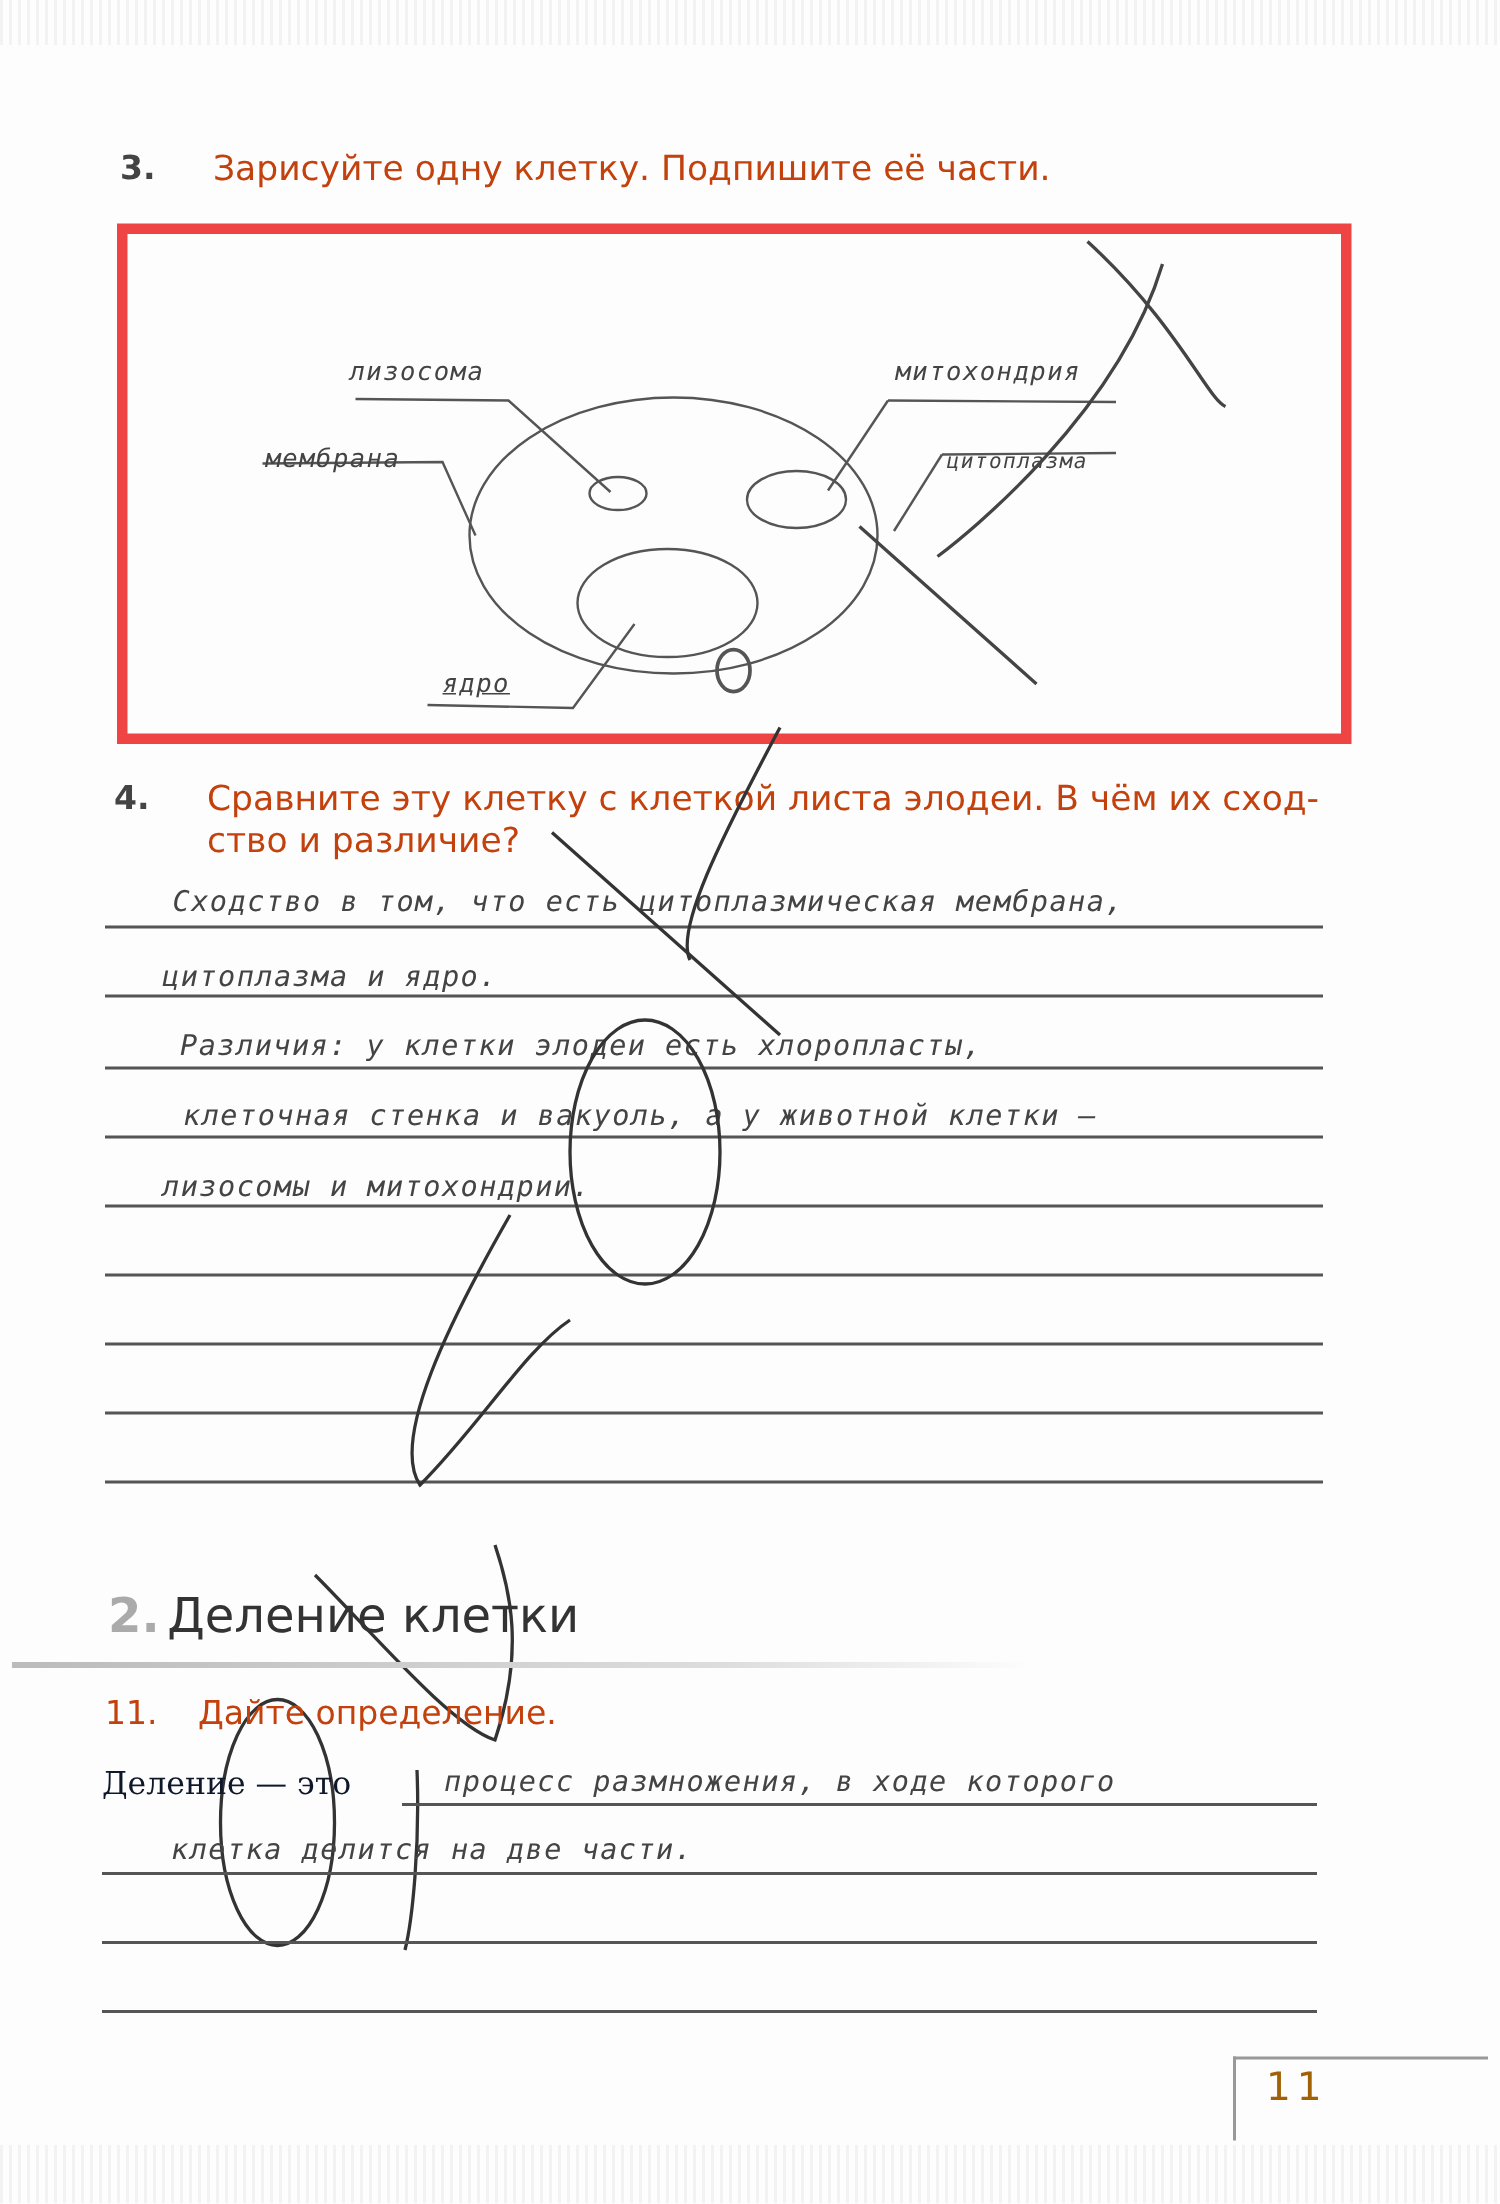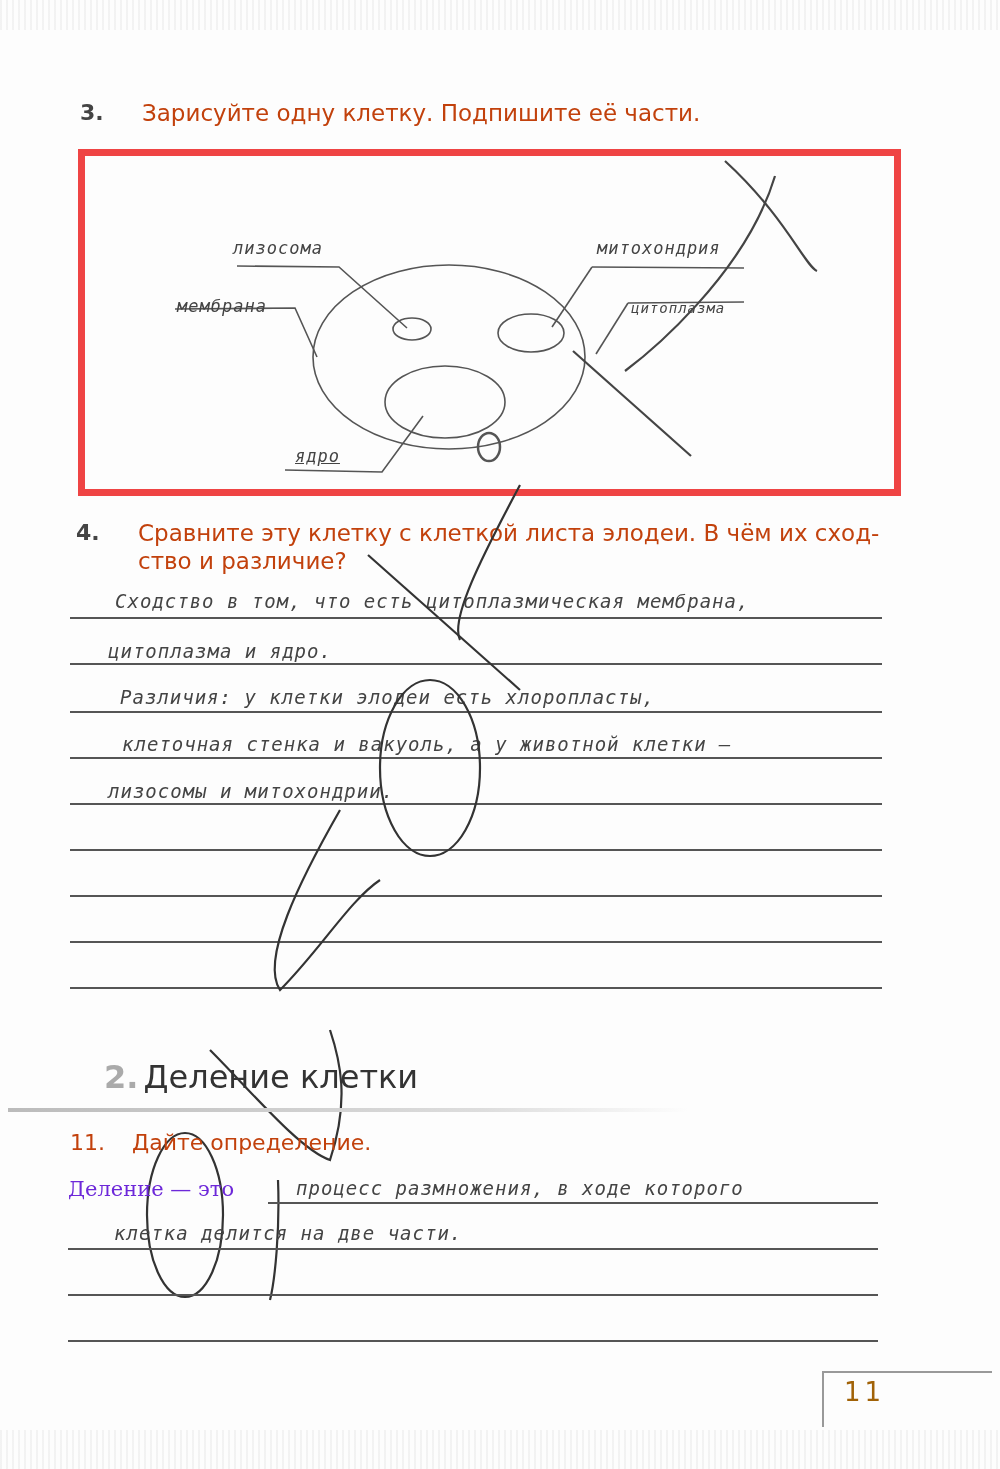--- a/index.html
+++ b/index.html
@@ -78,29 +78,29 @@
     <path d="M520,485 C480,560 450,620 460,640"></path>
     <path d="M368,555 L520,690"></path>
     <ellipse cx="430" cy="768" rx="50" ry="88"></ellipse>
     <path d="M340,810 C300,880 260,960 280,990 C320,950 350,900 380,880"></path>
     <path d="M210,1050 C250,1090 300,1150 330,1160 C350,1100 340,1060 330,1030"></path>
     <ellipse cx="185" cy="1215" rx="38" ry="82"></ellipse>
     <path d="M278,1180 C280,1230 275,1280 270,1300"></path>
   </g>
 </svg>
 
-<div class="abs" style="left:72px;top:1058px;margin-left:32px;">
+<div class="abs" style="left:72px;top:1058px;">
   <span class="section-num">2.</span>
   <span class="section-title">Деление клетки</span>
 </div>
 <div class="abs" style="left:8px;top:1108px;width:680px;height:4px;background:linear-gradient(90deg,#bbb,#ddd 70%,transparent);"></div>
 
 <div class="abs task-text" style="left:70px;top:1129px;font-size:22px;">11.</div>
 <div class="abs task-text" style="left:132px;top:1129px;font-size:22px;">Дайте определение.</div>
-<div class="abs" style="left:68px;top:1177px;font-family:'DejaVu Serif',serif;font-size:21px;color:#6d28d9;">Деление — это</div>
+<div class="abs" style="left:68px;top:1177px;font-family:'DejaVu Serif',serif;font-size:21px;color:#0f172a;">Деление — это</div>
 
 <div class="rule" style="left:268px;width:610px;top:1202px;"></div>
 <div class="rule" style="left:68px;width:810px;top:1248px;"></div>
 <div class="rule" style="left:68px;width:810px;top:1294px;"></div>
 <div class="rule" style="left:68px;width:810px;top:1340px;"></div>
 
 <div class="abs hw" style="left:296px;top:1177px;font-size:19px;">процесс размножения, в ходе которого</div>
 <div class="abs hw" style="left:114px;top:1222px;font-size:19px;">клетка делится на две части.</div>
 
 <div class="abs" style="left:822px;top:1371px;width:168px;height:54px;border-left:2px solid #999;border-top:2px solid #999;">

